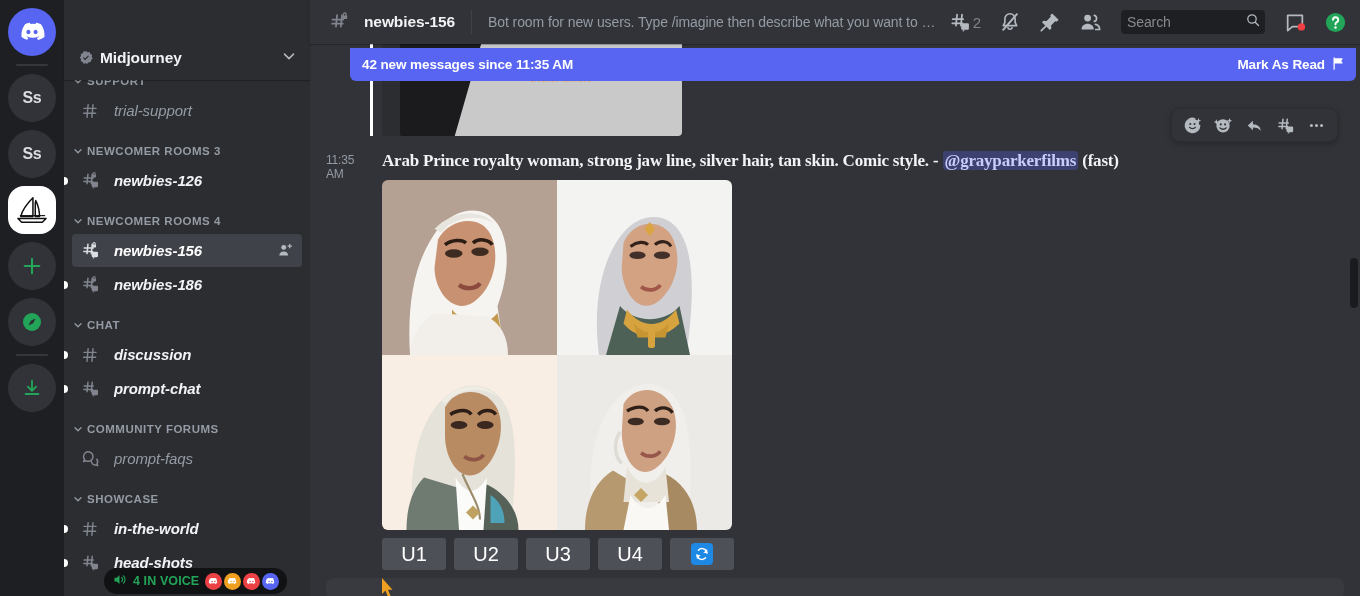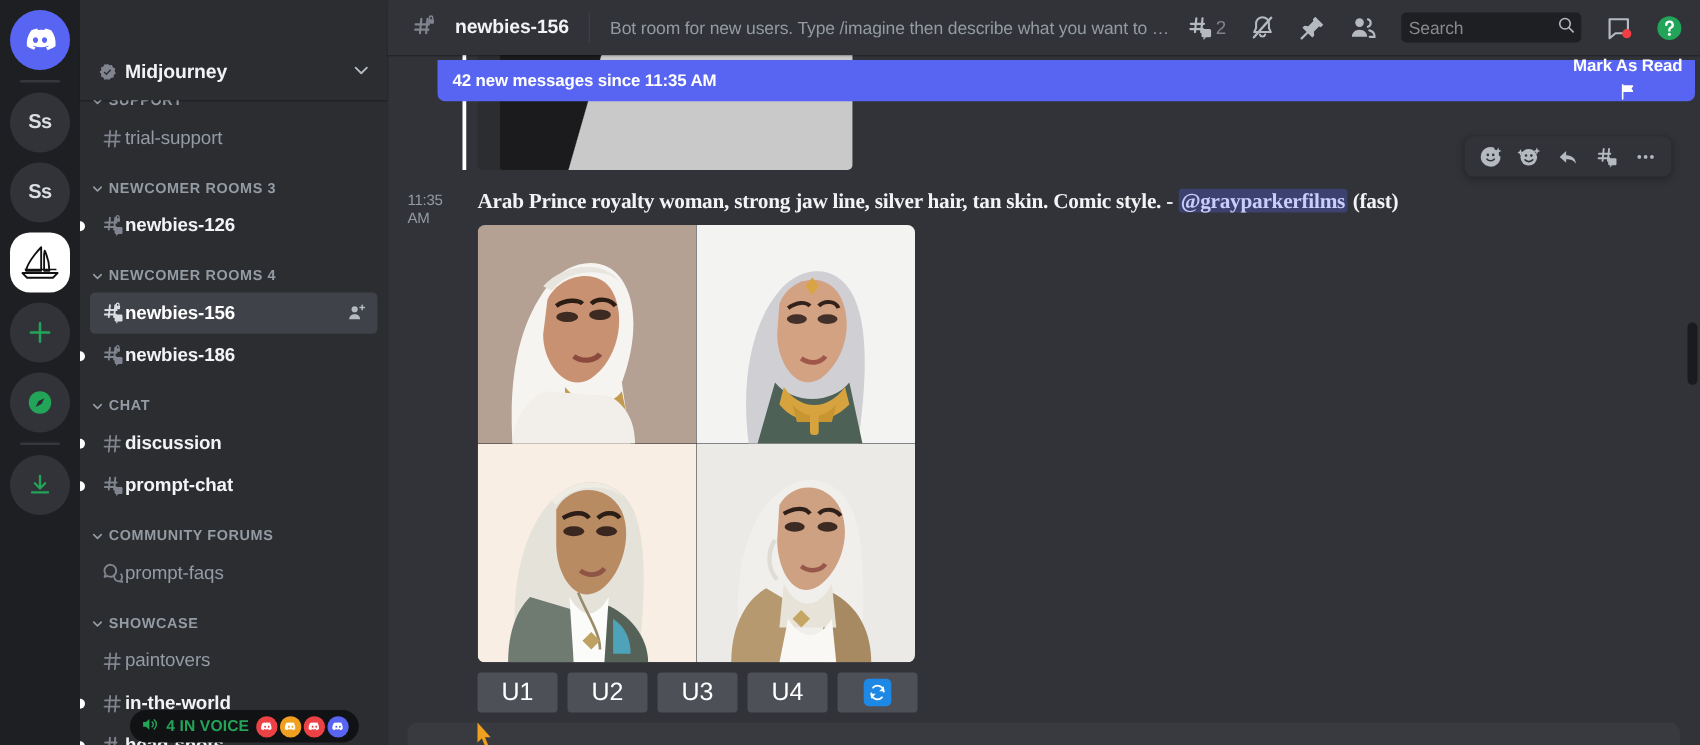--- a/index.html
+++ b/index.html
@@ -54,23 +54,23 @@
     padding-bottom: 4px;
   }
   .cat {
     display: flex; align-items: center; gap: 3px;
     height: 24px; padding: 0 8px 0 8px; margin-top: 12px;
     color: #949ba4; font-size: 11.5px; font-weight: 700;
     letter-spacing: .5px; text-transform: uppercase;
   }
   .cat .chev { flex: 0 0 12px; display: flex; align-items: center; }
   .chan {
-    display: flex; align-items: center; gap: 0;
+    display: flex; align-items: center; gap: 14px;
     height: 33px; margin: 1px 8px 0 8px; padding: 0 8px;
-    border-radius: 4px; color: #949ba4; position: relative;
+    border-radius: 4px; color: #949ba4; position: relative; font-style: italic;
   }
   .chan .c-icon { flex: 0 0 20px; height: 20px; display: flex; align-items: center; justify-content: center; }
   .chan .c-name {
     font-size: 15px; font-weight: 500; white-space: nowrap;
     overflow: hidden; text-overflow: ellipsis; flex: 1;
     letter-spacing: -0.1px;
   }
   .chan.unread { color: #f2f3f5; font-weight: 600; }
   .chan.unread .c-name { font-weight: 600; }
   .chan.selected { background: #3f4248; color: #ffffff; }
@@ -118,21 +118,21 @@
   
   .newbar {
     position: absolute; top: 48px; left: 4px; right: 4px; height: 33px;
     background: #5865f2; border-radius: 0 0 6px 6px;
     display: flex; align-items: center; padding: 0 10px 0 12px;
     color: #fff; font-size: 13.5px; font-weight: 600; z-index: 20;
     letter-spacing: -0.1px;
     margin-left: 36px;
   }
   .newbar .spacer { flex: 1; }
-  .newbar .mark { display: flex; align-items: center; gap: 6px; font-size: 13.5px; font-weight: 600; flex-direction: column; }
+  .newbar .mark { display: flex; align-items: center; gap: 6px; font-size: 13.5px; font-weight: 600; }
 
   
   .scroller { flex: 1; overflow: hidden; position: relative; }
   .prev-msg {
     position: relative; padding-left: 72px; padding-top: 0;
   }
   .prev-bar { position: absolute; left: 60px; top: 0; width: 3px; height: 118px; background: #fff; }
   .thumb-card {
     width: 300px; height: 118px; background: #2b2d31;
     border-radius: 4px; overflow: hidden; position: relative;
@@ -398,28 +398,20 @@
         <span class="c-name">prompt-faqs</span>
       </div>
 
       <div class="cat">
         <span class="chev">
           <svg width="12" height="12" viewBox="0 0 24 24">
               <path d="M6 9.5l6 6 6-6" stroke="#949ba4" stroke-width="2.6" fill="none" stroke-linecap="round" stroke-linejoin="round"></path>
             </svg>
         </span>
         <span>SHOWCASE</span>
-      </div>
-      <div class="chan">
-        <span class="c-icon">
-          <svg width="18" height="18" viewBox="0 0 24 24">
-              <path d="M9.5 3.5 8 20.5M16 3.5 14.5 20.5M4 8.5h16M3.5 15h16" stroke="#80848e" stroke-width="1.9" stroke-linecap="round"></path>
-            </svg>
-        </span>
-        <span class="c-name">paintovers</span>
       </div>
       <div class="chan unread">
         <span class="unread-dot"></span>
         <span class="c-icon">
           <svg width="18" height="18" viewBox="0 0 24 24">
               <path d="M9.5 3.5 8 20.5M16 3.5 14.5 20.5M4 8.5h16M3.5 15h16" stroke="#80848e" stroke-width="1.9" stroke-linecap="round"></path>
             </svg>
         </span>
         <span class="c-name">in-the-world</span>
       </div>

